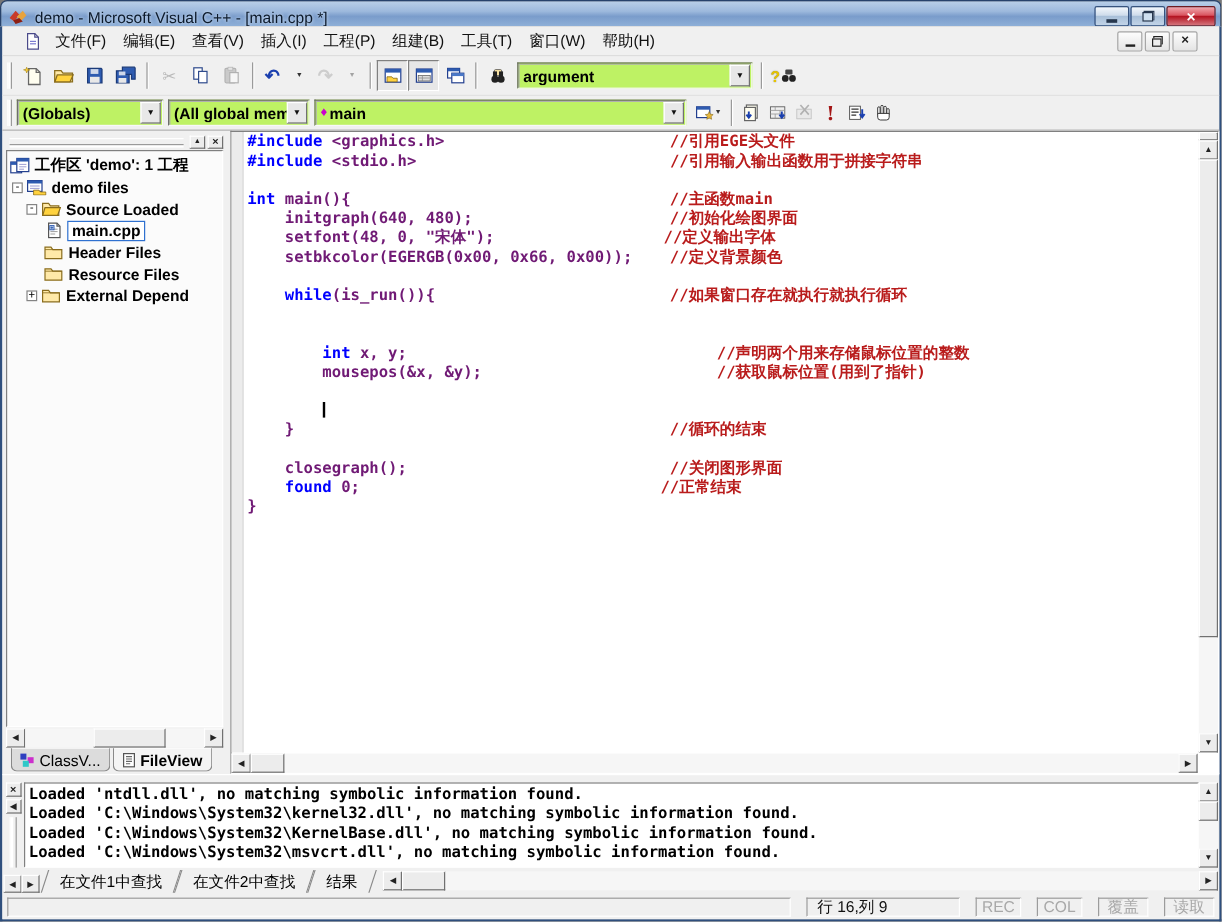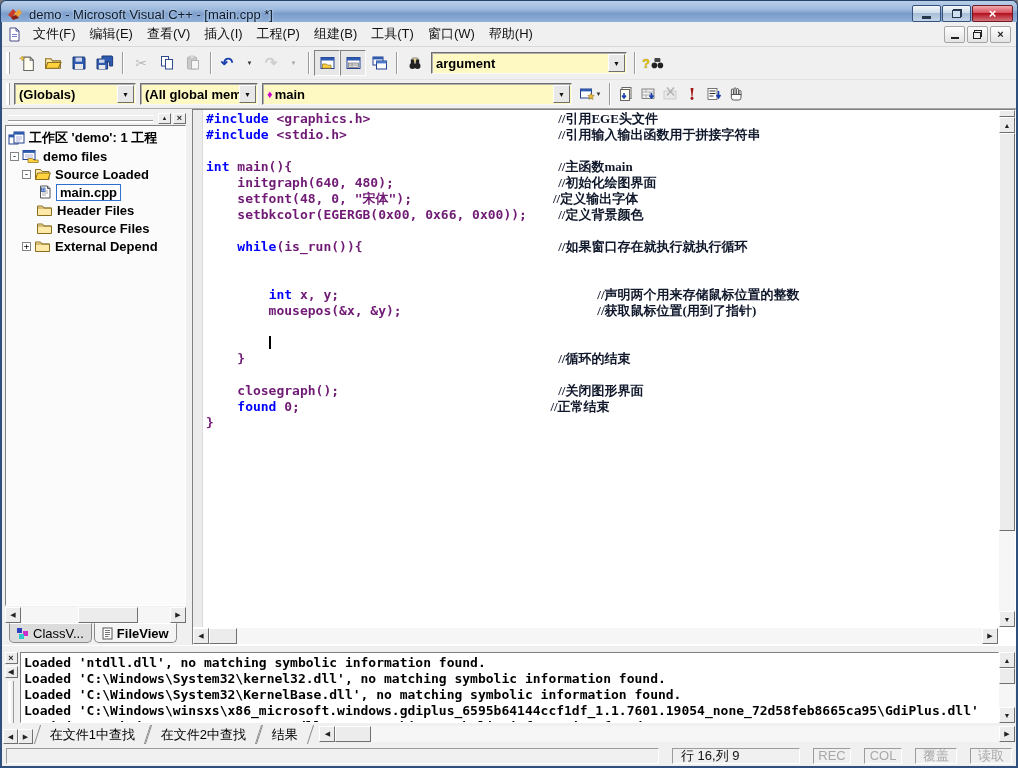--- a/index.html
+++ b/index.html
@@ -24,21 +24,21 @@
   .glyph-min { display:inline-block; width:9px; height:3px; background:#26364d; margin-top:7px; }
   .glyph-restore { position:relative; width:10px; height:9px; }
   .glyph-restore:before { content:""; position:absolute; right:0; top:0; width:7px; height:6px; border:1px solid #26364d; }
   .glyph-restore:after  { content:""; position:absolute; left:0; bottom:0; width:7px; height:6px; border:1px solid #26364d; background:#cfe0f0; }
 
   
   .bodyframe { flex:1; min-height:0; display:flex; flex-direction:column;
     border:2px solid #2f4f7d; border-top:none; background:#f0f0f0; }
 
   
-  .menubar { height:25px; display:flex; align-items:center; padding:0 3px; background:#f0f0f0;
+  .menubar { height:25px; display:flex; align-items:center; padding:0 16px; background:#f0f0f0;
     border-bottom:1px solid #d9d9d9; }
   .mdi-doc-icon { width:15px; height:15px; margin:0 4px 0 2px; }
   .menu-items { display:flex; flex:1; }
   .menu-item { padding:3px 7px; color:#111; cursor:default; }
   .mdi-btns { display:flex; gap:2px; margin-right:2px; }
   .mbtn { width:21px; height:17px; display:flex; align-items:center; justify-content:center;
     background:linear-gradient(#fdfdfd,#e4e4e4); border:1px solid #a6a6a6; border-radius:2px; color:#222;
     font-weight:bold; font-size:11px; }
   .glyph-min2 { display:inline-block; width:8px; height:2px; background:#222; margin-top:8px; }
   .glyph-restore2 { position:relative; width:9px; height:9px; }
@@ -56,21 +56,21 @@
   .tbtn.pressed { border:1px solid; border-color:#808080 #ffffff #ffffff #808080; background:#e7e7e7; }
   .tbtn.small { width:22px; height:22px; }
   .disabled { opacity:.40; filter:grayscale(1); }
   .dd-arrow { font-size:6px; color:#333; margin-left:1px; }
   .undo-ic { color:#1a3fae; font-size:15px; font-weight:bold; }
   .redo-ic { color:#9a9a9a; font-size:15px; font-weight:bold; }
   .cut-ic { color:#5b6b7e; font-size:14px; }
   .exec-ic { color:#a31515; font-size:16px; font-weight:900; font-family:"DejaVu Serif", serif; }
   .q-ic { color:#e6c400; font-size:13px; font-weight:900; text-shadow:0 0 1px #665; margin-right:1px; }
 
-  .combo { height:22px; background:#fef9c3; display:flex; align-items:center;
+  .combo { height:22px; background:#bef264; display:flex; align-items:center;
     border:1px solid; border-color:#6d6d6d #f8f8f8 #f8f8f8 #6d6d6d; box-shadow:inset 1px 1px 0 #b0b0b0; }
   .combo .cval { flex:1; padding:0 4px; font-weight:bold; font-size:13px; white-space:nowrap; overflow:hidden; }
   .combo .cbtn { width:17px; height:18px; margin-right:1px; display:flex; align-items:center; justify-content:center;
     background:#e8e8e8; border:1px solid; border-color:#fff #707070 #707070 #fff; }
   .combo .cbtn span { font-size:7px; color:#111; }
   .diamond { color:#cc00cc; font-size:11px; margin:0 2px 0 4px; }
 
   
   .main { flex:1; min-height:0; display:flex; background:#f0f0f0; }
 
@@ -104,21 +104,21 @@
   .vsplit { width:4px; }
 
   
   .editor { flex:1; position:relative; background:#fff; border:1px solid; border-color:#808080 #fff #fff #808080; }
   .ed-margin { position:absolute; left:0; top:0; bottom:17px; width:10px; background:#ececec; border-right:1px solid #dadada; }
   .code { position:absolute; left:13px; top:1px; right:17px; bottom:17px; overflow:hidden;
     font:bold 13px/16px "DejaVu Sans Mono", monospace; }
   .code-line { white-space:pre; height:16px; }
   .seg-kw { color:#0000ff; }
   .seg-pl { color:#701a75; }
-  .seg-cm { color:#0f172a;font-family:Liberation Serif, serif; }
+  .seg-cm { color:#b91c1c; }
   .caret { display:inline-block; width:2px; height:13px; background:#000; vertical-align:-2px; }
 
   
   .sb-btn { width:16px; height:16px; flex:none; display:flex; align-items:center; justify-content:center;
     background:#ececec; border:1px solid; border-color:#fff #707070 #707070 #fff; }
   .sb-btn span { font-size:7px; color:#222; }
   .sb-track { background:#f6f6f6; flex:1; position:relative; }
   .sb-thumb { position:absolute; background:#ececec; border:1px solid; border-color:#fff #707070 #707070 #fff; }
   .ed-vscroll { position:absolute; right:0; top:0; bottom:17px; width:16px; display:flex; flex-direction:column; }
   .ed-split-box { height:7px; background:#ececec; border:1px solid; border-color:#fff #707070 #707070 #fff; }
@@ -586,21 +586,20 @@
         <div class="out-x" style="margin-top:2px; font-size:7px;">
             <span>◀</span>
           </div>
         <div class="out-grip"></div>
       </div>
 
       <div class="out-text">
           <div class="out-line">Loaded 'ntdll.dll', no matching symbolic information found.</div>
           <div class="out-line">Loaded 'C:\Windows\System32\kernel32.dll', no matching symbolic information found.</div>
           <div class="out-line">Loaded 'C:\Windows\System32\KernelBase.dll', no matching symbolic information found.</div>
-          <div class="out-line">Loaded 'C:\Windows\winsxs\x86_microsoft.windows.gdiplus_6595b64144ccf1df_1.1.7601.19054_none_72d58feb8665ca95\GdiPlus.dll'</div>
           <div class="out-line">Loaded 'C:\Windows\System32\msvcrt.dll', no matching symbolic information found.</div>
         </div>
 
       <div class="out-vscroll">
         <div class="sb-btn">
             <span>▲</span>
           </div>
         <div class="sb-track">
           <div class="sb-thumb" style="left:0; right:0; top:0; height:16px;"></div>
         </div>

